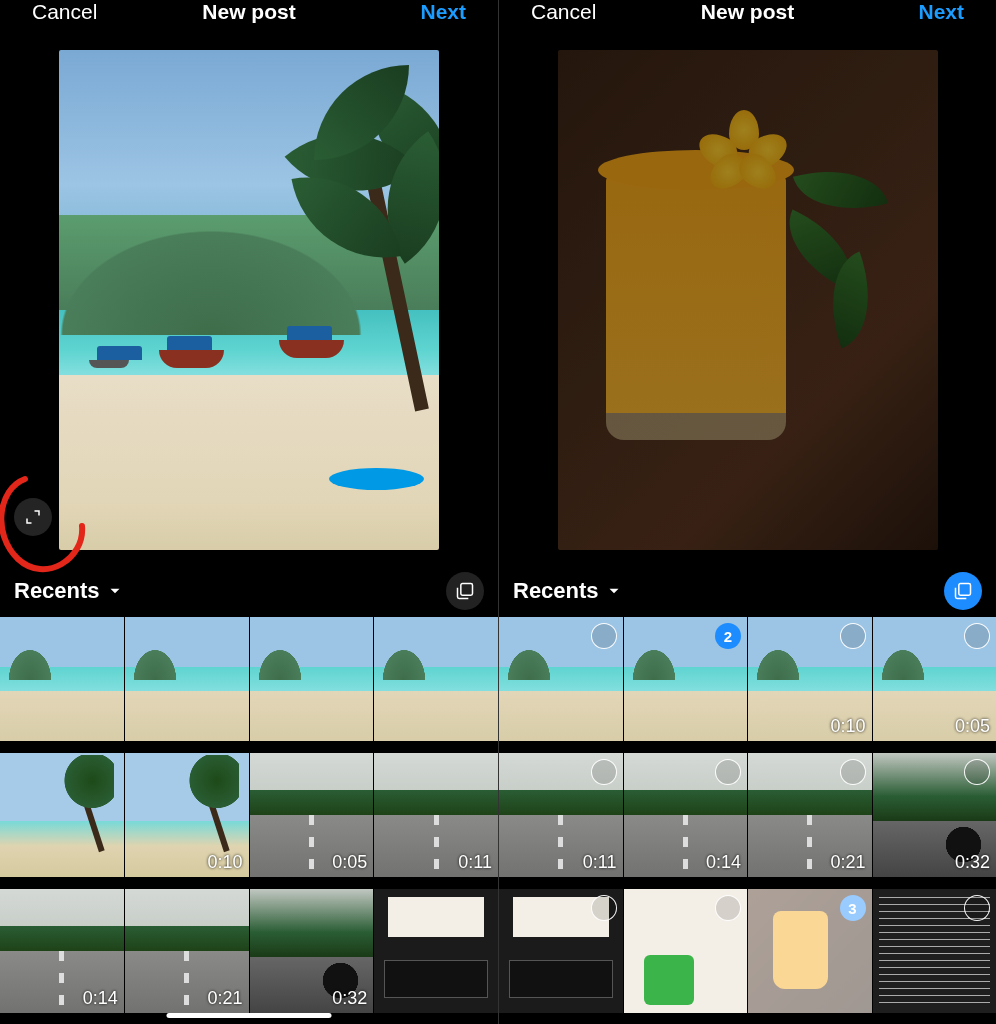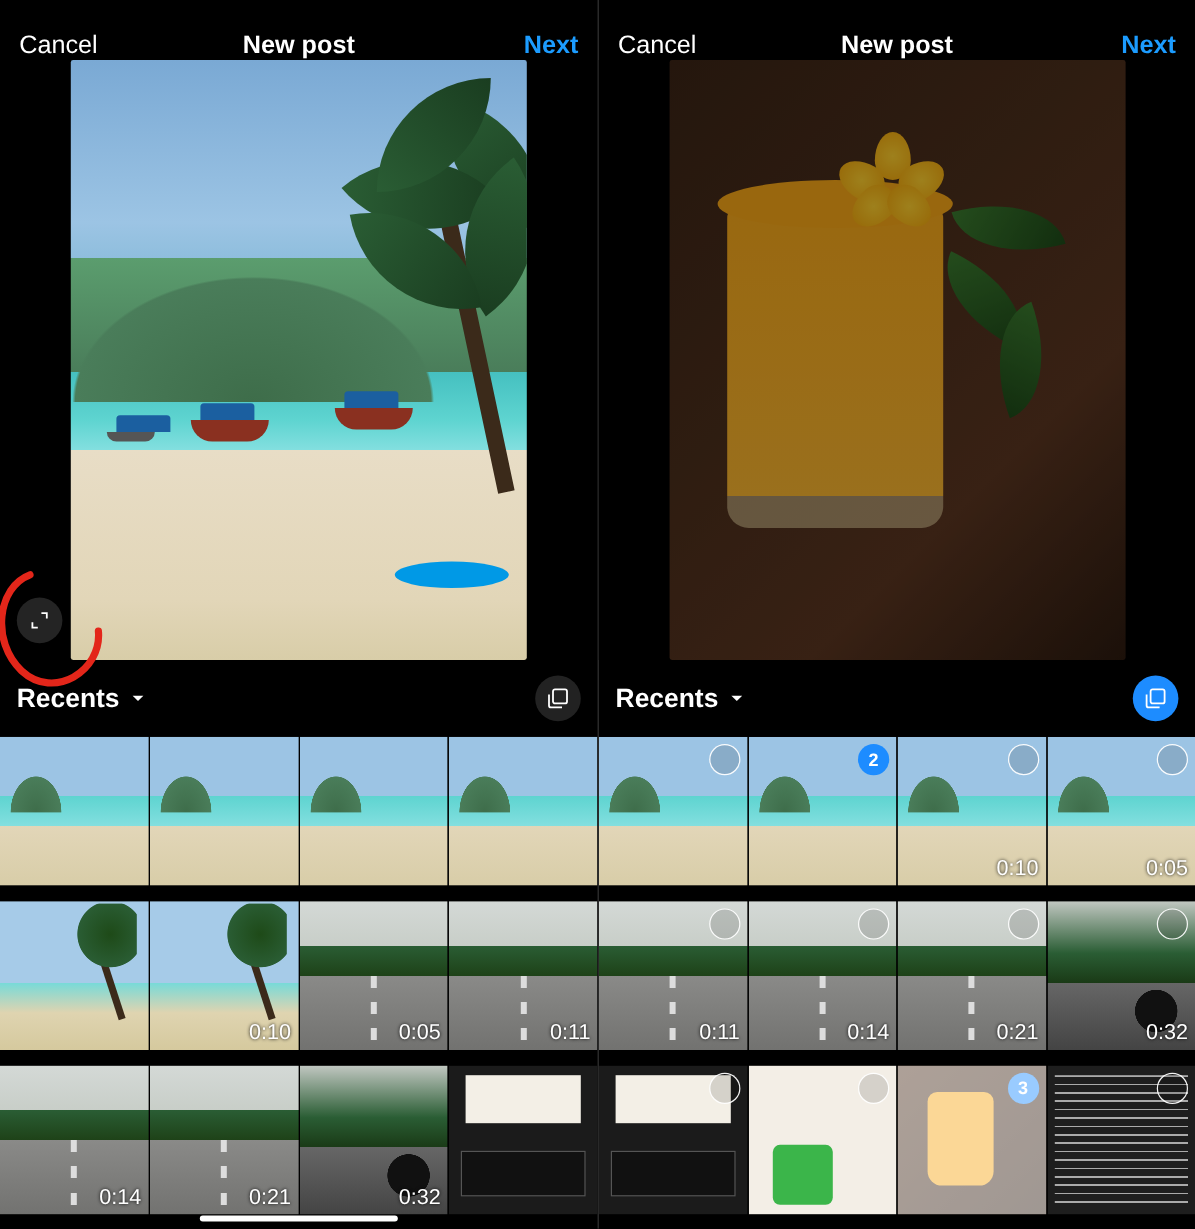--- a/index.html
+++ b/index.html
@@ -2,21 +2,21 @@
 <html><head>
 <meta charset="utf-8">
 <style>
   * { margin:0; padding:0; box-sizing:border-box; }
   body { background:#000; font-family:-apple-system,Helvetica,Arial,sans-serif; overflow:hidden; }
   .wrap { display:flex; width:996px; height:1024px; }
   .screen { width:498px; height:1024px; background:#000; position:relative; display:flex; flex-direction:column; }
   .screen + .screen { border-left:1px solid #333; }
 
   
-  .hdr { height:50px; display:flex; align-items:flex-end; justify-content:space-between; padding:0 16px; color:#fff; }
+  .hdr { height:50px; display:flex; align-items:flex-start; justify-content:space-between; padding:0 32px; color:#fff; }
   .hdr .cancel { color:#fff; font-size:21px; font-weight:400; }
   .hdr .title  { color:#fff; font-size:21px; font-weight:700; position:absolute; left:0; right:0; text-align:center; pointer-events:none; }
   .hdr .next   { color:#1c9cff; font-size:21px; font-weight:600; }
 
   
   .preview { width:100%; height:500px; position:relative; display:flex; align-items:center; justify-content:center; background:#000; }
   .preview-img { width:380px; height:500px; border-radius:2px; position:relative; overflow:hidden; }
   
   .beach { background:linear-gradient(to bottom,#7aa9d4 0%,#9cc4e4 27%,#8fbedd 33%,#5b9d6e 33%,#4a7d5a 52%,#45c0c0 52%,#5ed4d0 60%,#83dfdf 65%,#e8ddc6 65%,#e2d6b8 90%,#d8cda8 100%); }
   .mountain { position:absolute; top:95px; left:0; right:0; height:190px; background:radial-gradient(ellipse 65% 90% at 40% 100%,#3e6d4a 0%,#4a7d5a 60%,transparent 61%); }
@@ -52,21 +52,21 @@
 
   
   .crop-btn{position:absolute;left:14px;bottom:14px;width:38px;height:38px;border-radius:50%;background:rgba(40,40,40,0.9);display:flex;align-items:center;justify-content:center;}
   .crop-btn svg{width:18px;height:18px;stroke:#fff;stroke-width:2;fill:none;}
 
   
   .anno{position:absolute;left:-10px;bottom:-34px;width:120px;height:120px;pointer-events:none;}
   .anno svg{width:100%;height:100%;}
 
   
-  .bar{height:64px;display:flex;align-items:center;justify-content:space-between;padding:0 14px;}
+  .bar{height:52px;display:flex;align-items:center;justify-content:space-between;padding:0 14px;margin-top:15px;}
   .album{display:flex;align-items:center;color:#fff;font-size:22px;font-weight:600;gap:6px;}
   .album svg{width:18px;height:18px;fill:#fff;}
   .multi-btn{width:38px;height:38px;border-radius:50%;background:#222;display:flex;align-items:center;justify-content:center;}
   .multi-btn.active{background:#1d8cff;}
   .multi-btn svg{width:20px;height:20px;stroke:#fff;stroke-width:1.8;fill:none;}
 
   
   .grid{flex:1;display:grid;grid-template-columns:repeat(4,1fr);gap:1px;overflow:hidden;}
   .cell{position:relative;width:100%;aspect-ratio:1/1;overflow:hidden;}
   .thumb{position:absolute;inset:0;}

